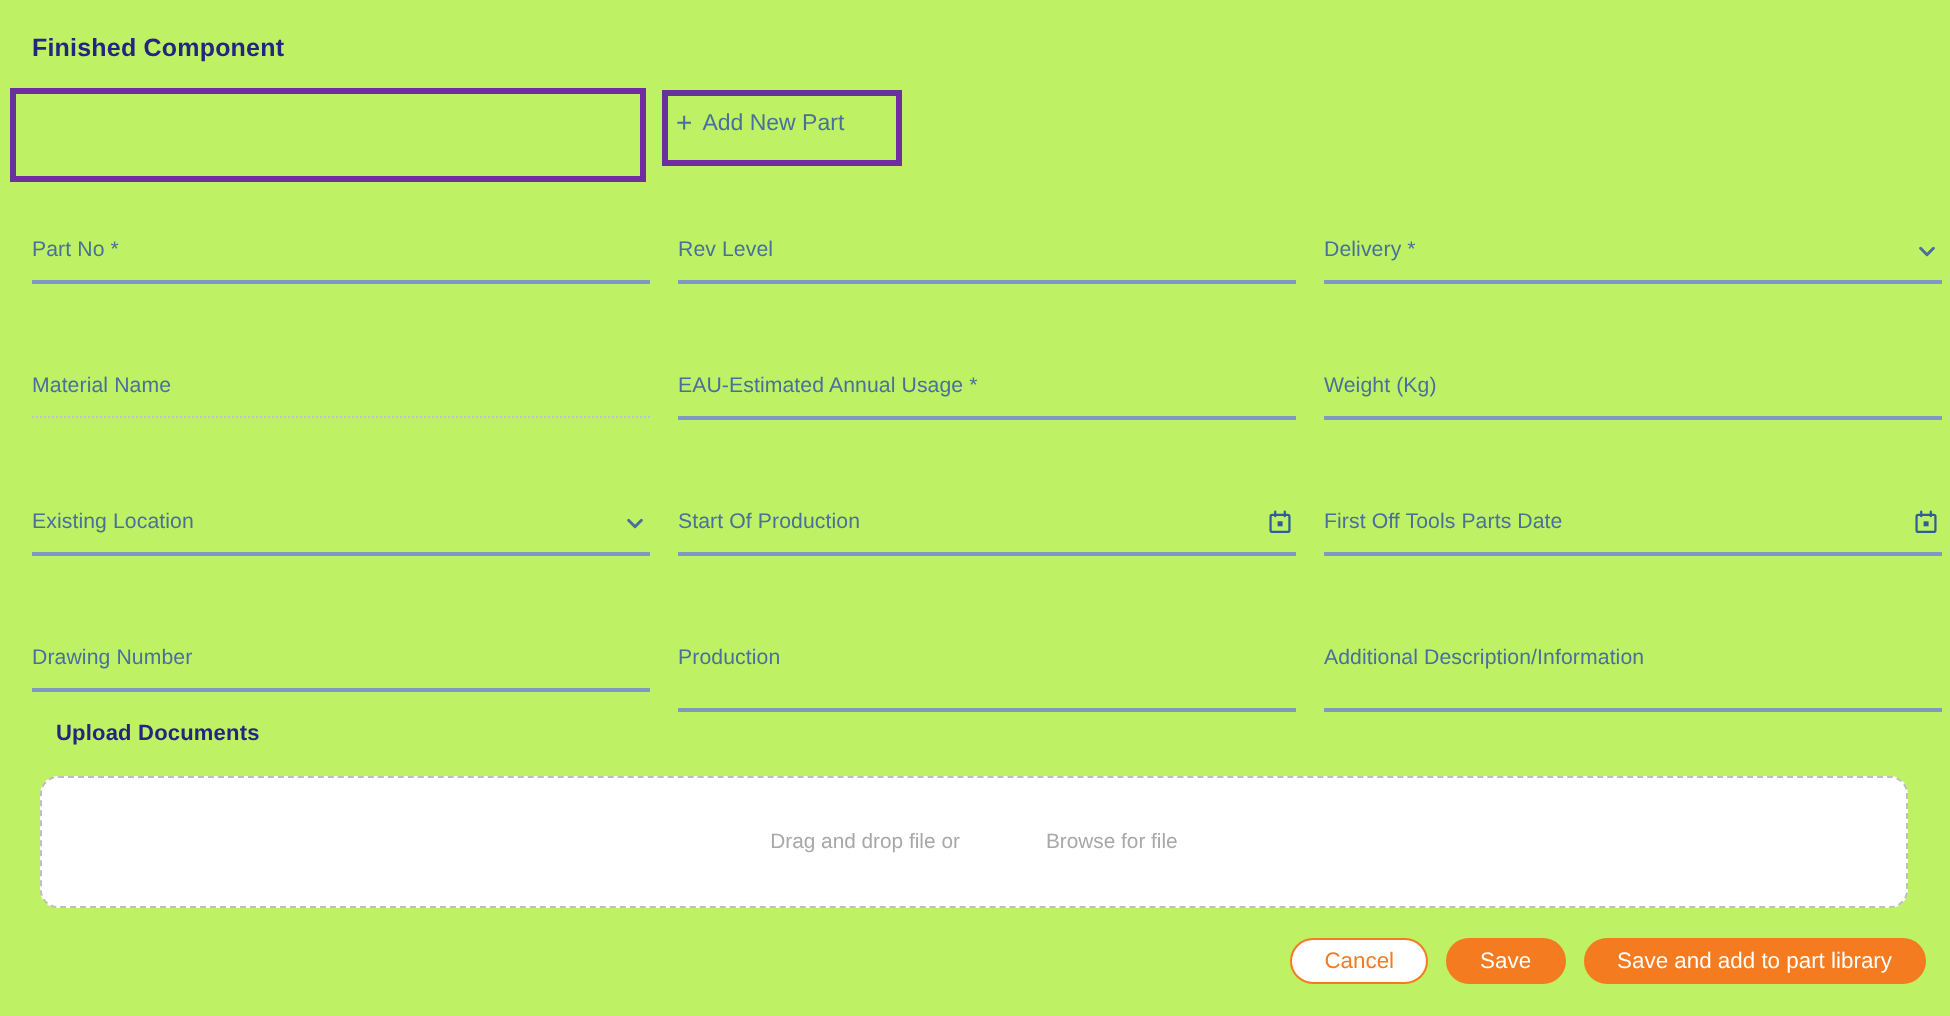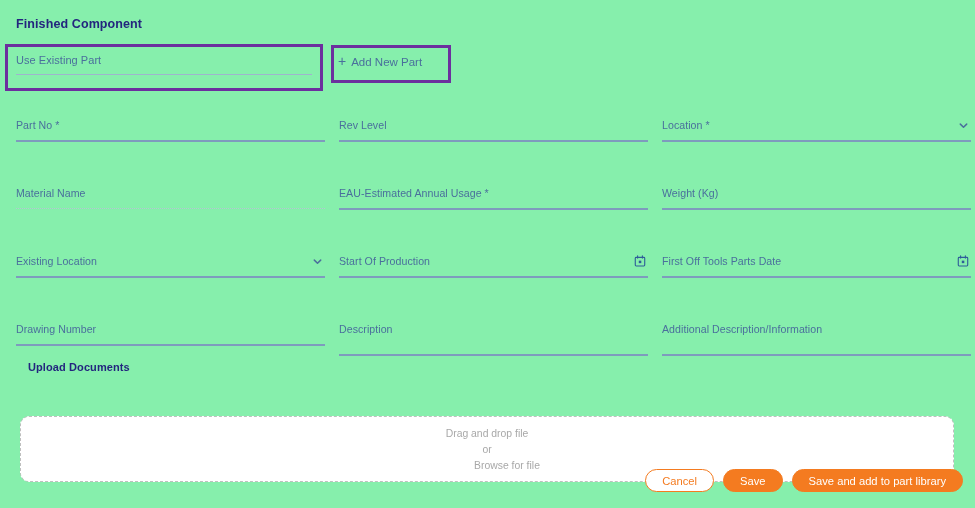--- a/index.html
+++ b/index.html
@@ -13,21 +13,21 @@
     font-family: "Liberation Sans", sans-serif;
     color: #4a6f9c;
     overflow: hidden;
     position: relative;
   }
 
   .page {
     position: relative;
     width: 975px;
     height: 508px;
-    background: #86efac;
+    background: #bef264;
     box-sizing: border-box;
   }
 
   
   .section-title {
     position: absolute;
     font-size: 12.5px;
     font-weight: bold;
     color: #23257e;
     letter-spacing: .1px;
@@ -143,28 +143,27 @@
     align-items: center;
     justify-content: center;
     color: #4a6f9c;
   }
   .fld-icon svg { display: block; }
 
   
   .dropzone {
     position: absolute;
     left: 20px;
-    top: 416px;
+    top: 388px;
     width: 934px;
     height: 66px;
     box-sizing: border-box;
     border: 1.3px dashed #bfbfbf;
     border-radius: 9px;
     display: flex;
-    flex-direction: column;
     align-items: center;
     justify-content: center;
     gap: 3px;
     background: #ffffff;
   }
   .dropzone .dz-line {
     font-size: 10.4px;
     color: #a8a8a8;
     line-height: 13px;
   }
@@ -202,24 +201,20 @@
     border: 1.4px solid #f47b20;
   }
 </style>
 </head>
 <body>
 
 <div class="page">
 
   <div class="section-title" id="title-finished-component">Finished Component</div>
 
-  <div class="existing-part-field">
-    <div class="fld-label">Use Existing Part</div>
-    <div class="fld-line"></div>
-  </div>
 
   <button class="add-new-part">
     <span class="plus">+</span>
     <span>Add New Part</span>
   </button>
 
   <div class="annot-box" id="annot-use-existing"></div>
   <div class="annot-box" id="annot-add-new"></div>
 
   <div class="form-grid" id="form-grid">
@@ -231,21 +226,21 @@
           </div>
         </div>
         <div class="form-col">
           <div class="field">
             <div class="field-label">Rev Level</div>
             <div class="field-underline"></div>
           </div>
         </div>
         <div class="form-col">
           <div class="field">
-            <div class="field-label">Location *</div>
+            <div class="field-label">Delivery *</div>
             <div class="field-underline"></div>
             <span class="fld-icon">
               <svg width="11" height="11" viewBox="0 0 12 12" fill="none" stroke="#4a6f9c" stroke-width="1.6" stroke-linecap="round" stroke-linejoin="round">
                 <polyline points="2.5,4.5 6,8 9.5,4.5"></polyline>
               </svg>
             </span>
           </div>
         </div>
       </div>
       <div class="form-row">
@@ -311,21 +306,21 @@
       </div>
       <div class="form-row">
         <div class="form-col">
           <div class="field">
             <div class="field-label">Drawing Number</div>
             <div class="field-underline"></div>
           </div>
         </div>
         <div class="form-col">
           <div class="field">
-            <div class="field-label">Description</div>
+            <div class="field-label">Production</div>
             <div class="field-underline lowered"></div>
           </div>
         </div>
         <div class="form-col">
           <div class="field">
             <div class="field-label">Additional Description/Information</div>
             <div class="field-underline lowered"></div>
           </div>
         </div>
       </div>

